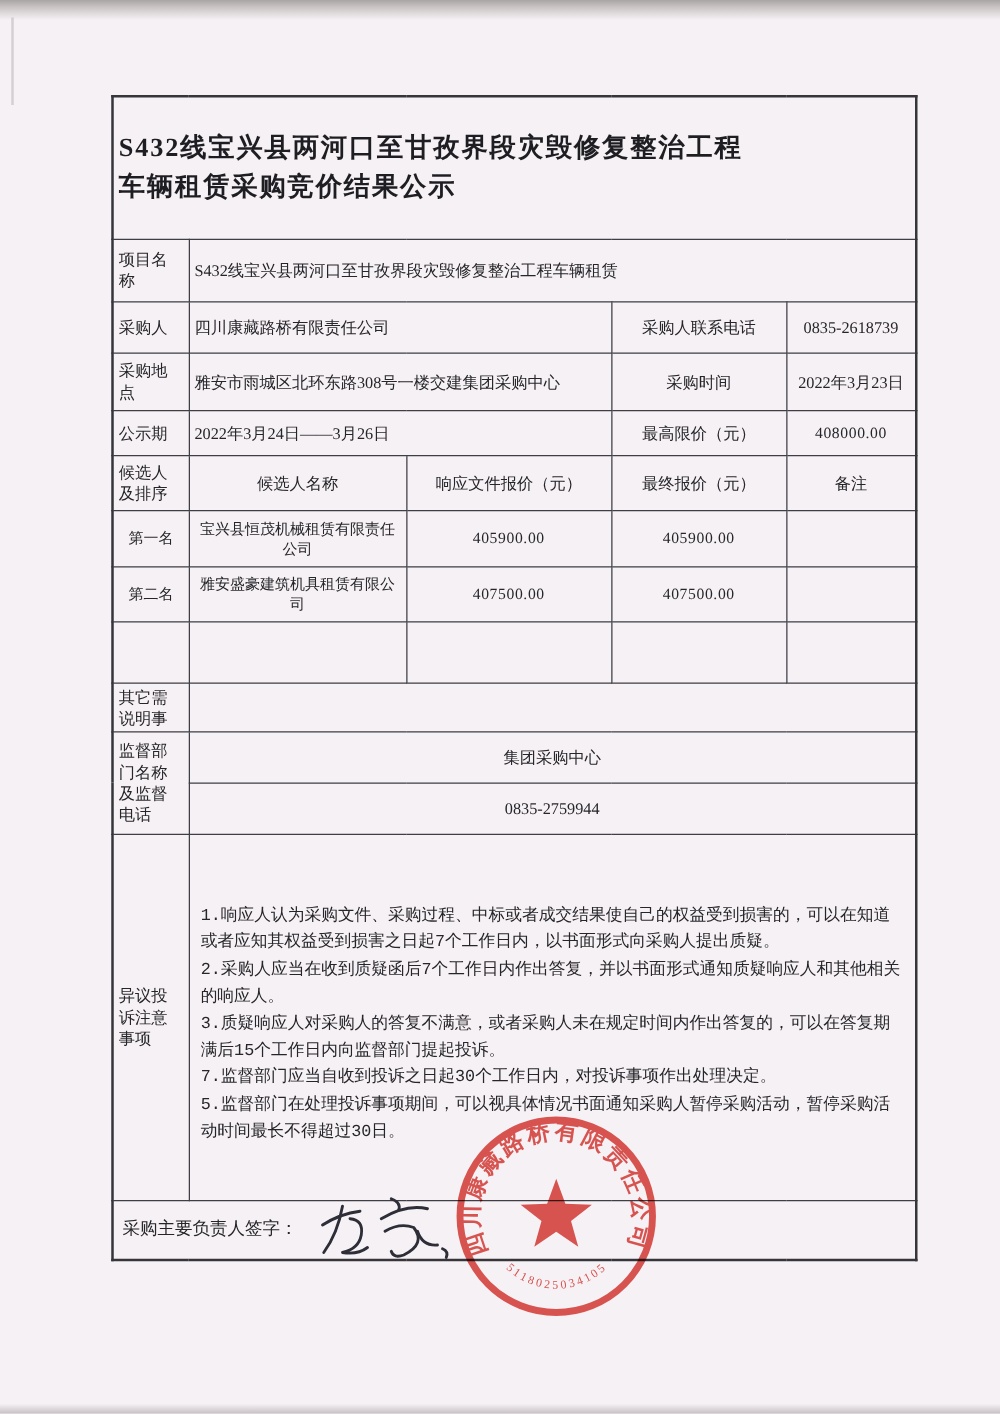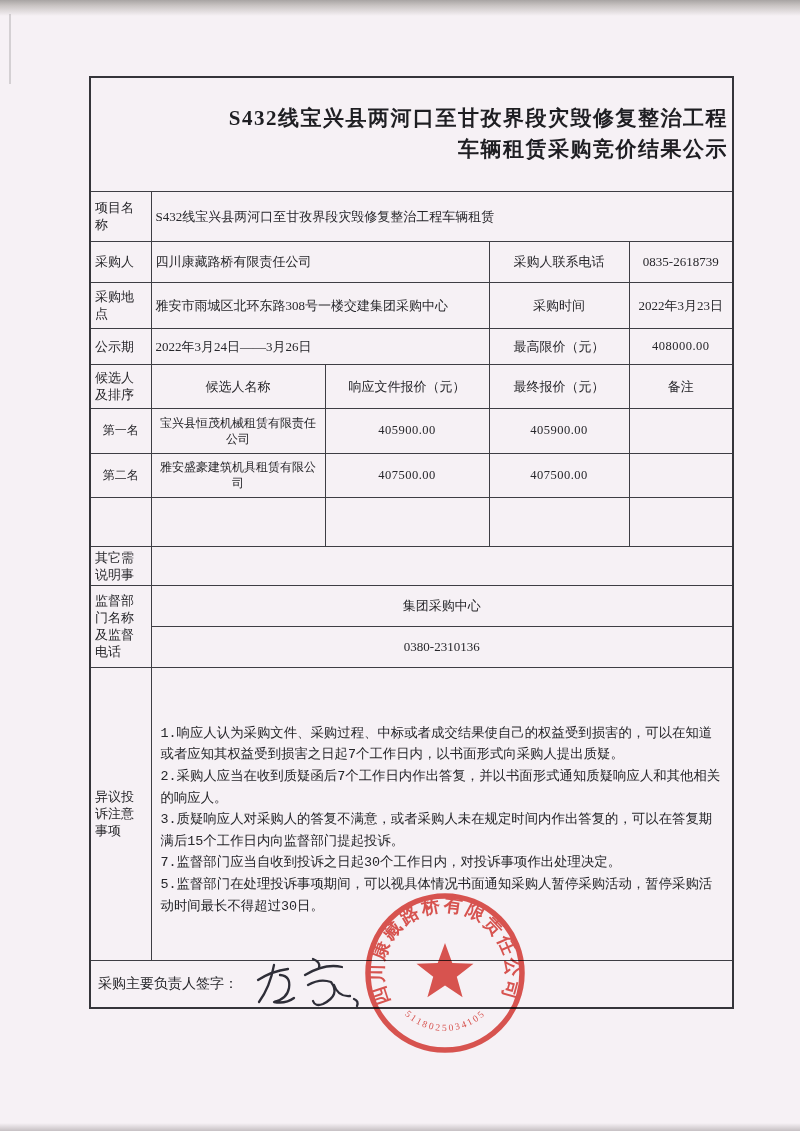--- a/index.html
+++ b/index.html
@@ -18,21 +18,21 @@
     position:absolute;left:89px;top:76px;width:643px;
     border-collapse:collapse;table-layout:fixed;
     color:#26262a;border:2.5px solid #35353a;
   }
   td{
     border:1.6px solid #3e3e44;
     font-size:13px;line-height:17px;
     padding:2px 4px;overflow:hidden;vertical-align:middle;
     word-break:break-all;
   }
-  .title-cell{text-align:right;font-size:21px;font-weight:bold;
+  .title-cell{text-align:left;font-size:21px;font-weight:bold;
     line-height:31px;letter-spacing:1.5px;color:#1e1e22;}
   .lbl{padding-left:4px;}
   .ctr{text-align:center;margin-left:24px;}
   .bold{font-weight:normal;}
   .num{font-size:12.5px;text-align:center;letter-spacing:.5px;}
   .name-cell{font-size:12px;text-align:center;line-height:16px;}
   .obj-cell{font-size:13.4px;line-height:21.6px;padding:23px 8px 10px 9px;font-family:Liberation Mono, monospace;}
   .obj-cell div{margin:0;}
   .sign-cell{font-size:14px;padding-left:7px;}
 
@@ -125,21 +125,21 @@
   <tr style="height:39px">
     <td class="lbl">其它需说明事</td>
     <td colspan="4"></td>
   </tr>
 
   <tr style="height:41px">
     <td rowspan="2" class="lbl">监督部门名称及监督电话</td>
     <td colspan="4" class="ctr">集团采购中心</td>
   </tr>
   <tr style="height:41px">
-    <td colspan="4" class="ctr">0380-2310136</td>
+    <td colspan="4" class="ctr">0835-2759944</td>
   </tr>
 
   <tr style="height:293px">
     <td class="lbl">异议投诉注意事项</td>
     <td colspan="4" class="obj-cell">
       <div>1.响应人认为采购文件、采购过程、中标或者成交结果使自己的权益受到损害的，可以在知道或者应知其权益受到损害之日起7个工作日内，以书面形式向采购人提出质疑。</div>
       <div>2.采购人应当在收到质疑函后7个工作日内作出答复，并以书面形式通知质疑响应人和其他相关的响应人。</div>
       <div>3.质疑响应人对采购人的答复不满意，或者采购人未在规定时间内作出答复的，可以在答复期满后15个工作日内向监督部门提起投诉。</div>
       <div>7.监督部门应当自收到投诉之日起30个工作日内，对投诉事项作出处理决定。</div>
       <div>5.监督部门在处理投诉事项期间，可以视具体情况书面通知采购人暂停采购活动，暂停采购活动时间最长不得超过30日。</div>

